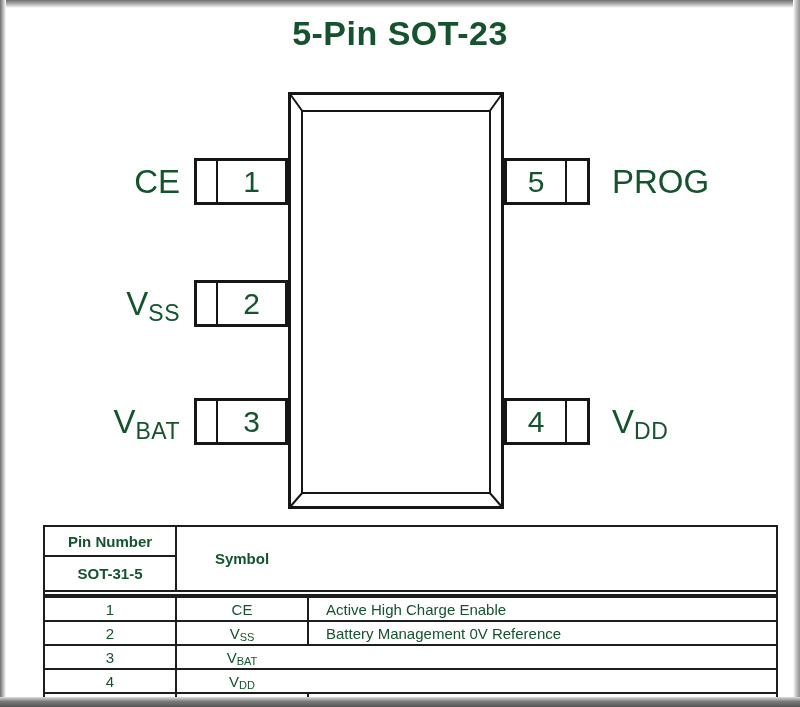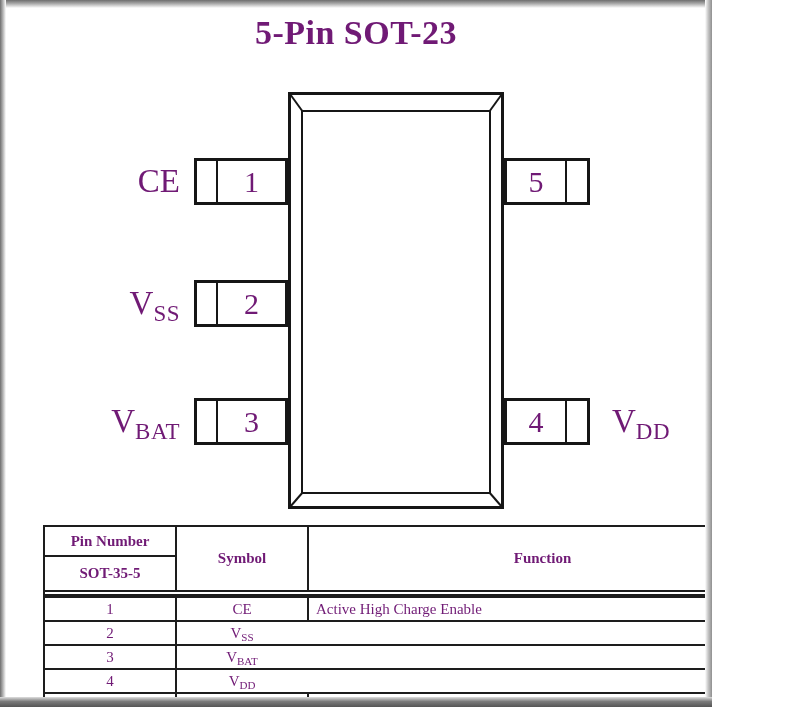--- a/index.html
+++ b/index.html
@@ -1,18 +1,18 @@
 <!DOCTYPE html>
 <html><head>
 <meta charset="utf-8">
 <style>
   html,body{margin:0;padding:0;background:#fff;}
   #canvas{
-    position:relative;width:712px;height:707px;background:#ffffff;overflow:hidden;
-    font-family:Liberation Serif, serif;color:#701a75;
+    position:relative;width:800px;height:707px;background:#ffffff;overflow:hidden;
+    font-family:Liberation Sans, sans-serif;color:#14532d;
   }
   
   .edge{position:absolute;z-index:50;pointer-events:none;}
   .edge-top{top:0;left:0;right:0;height:8px;background:linear-gradient(to bottom,#6e6e6e 0%,#aaaaaa 45%,#ffffff 100%);}
   .edge-left{top:0;left:0;bottom:0;width:6px;background:linear-gradient(to right,#6e6e6e 0%,#b5b5b5 50%,#ffffff 100%);}
   .edge-right{top:0;right:0;bottom:0;width:7px;background:linear-gradient(to left,#8f8f8f 0%,#c6c6c6 55%,#ffffff 100%);}
   .edge-bottom{left:0;right:0;bottom:0;height:10px;background:linear-gradient(to bottom,#dedede 0%,#7a7a7a 45%,#555555 100%);}
 
   .title{
     position:absolute;top:14px;left:0;width:100%;text-align:center;
@@ -46,21 +46,21 @@
   .thead{display:grid;grid-template-columns:130px 132px 1fr;}
   .th{font-weight:bold;display:flex;align-items:center;justify-content:center;}
   .col-pin{display:flex;flex-direction:column;}
   .col-pin .th1{height:28px;border-bottom:2px solid #1d1d1d;display:flex;align-items:center;justify-content:center;}
   .col-pin .th2{height:33px;display:flex;align-items:center;justify-content:center;}
   .bl{border-left:2px solid #1d1d1d;}
   .dbl-rule{height:2px;border-top:2px solid #1d1d1d;border-bottom:2px solid #1d1d1d;background:#fff;}
   .trow{display:grid;grid-template-columns:130px 132px 1fr;height:22px;border-top:2px solid #1d1d1d;}
   .trow:first-of-type{border-top:none;}
   .td{display:flex;align-items:center;justify-content:center;}
-  .td.fn{justify-content:flex-start;padding-left:7px;}
+  .td.fn{justify-content:flex-start;padding-left:17px;}
   .cutrow{display:grid;grid-template-columns:130px 132px 1fr;height:6px;border-top:2px solid #1d1d1d;}
   .tsub{font-size:11px;position:relative;top:4px;}
 </style>
 </head>
 <body>
 
 <div id="canvas">
 
   <div class="title">5-Pin SOT-23</div>
 
@@ -99,50 +99,54 @@
       <span class="sub"></span>
   </div>
   <div class="plabel lft" style="top:280px">
     <span>V</span>
       <span class="sub">SS</span>
   </div>
   <div class="plabel lft" style="top:398px">
     <span>V</span>
       <span class="sub">BAT</span>
   </div>
+  <div class="plabel rgt" style="top:158px">
+    <span>PROG</span>
+      <span class="sub"></span>
+  </div>
   <div class="plabel rgt" style="top:398px">
     <span>V</span>
       <span class="sub">DD</span>
   </div>
 
   <div class="ptable">
     <div class="thead">
       <div class="col-pin">
         <div class="th1 th">Pin Number</div>
-        <div class="th2 th">SOT-35-5</div>
+        <div class="th2 th">SOT-31-5</div>
       </div>
       <div class="th bl">Symbol</div>
-      <div class="th bl">Function</div>
     </div>
     <div class="dbl-rule"></div>
 
     <div class="trow">
       <div class="td">1</div>
       <div class="td bl">
         <span>CE</span>
           <span class="tsub"></span>
       </div>
       <div class="td fn bl">Active High Charge Enable</div>
     </div>
     <div class="trow">
       <div class="td">2</div>
       <div class="td bl">
         <span>V</span>
           <span class="tsub">SS</span>
       </div>
+      <div class="td fn bl">Battery Management 0V Reference</div>
     </div>
     <div class="trow">
       <div class="td">3</div>
       <div class="td bl">
         <span>V</span>
           <span class="tsub">BAT</span>
       </div>
     </div>
     <div class="trow">
       <div class="td">4</div>

